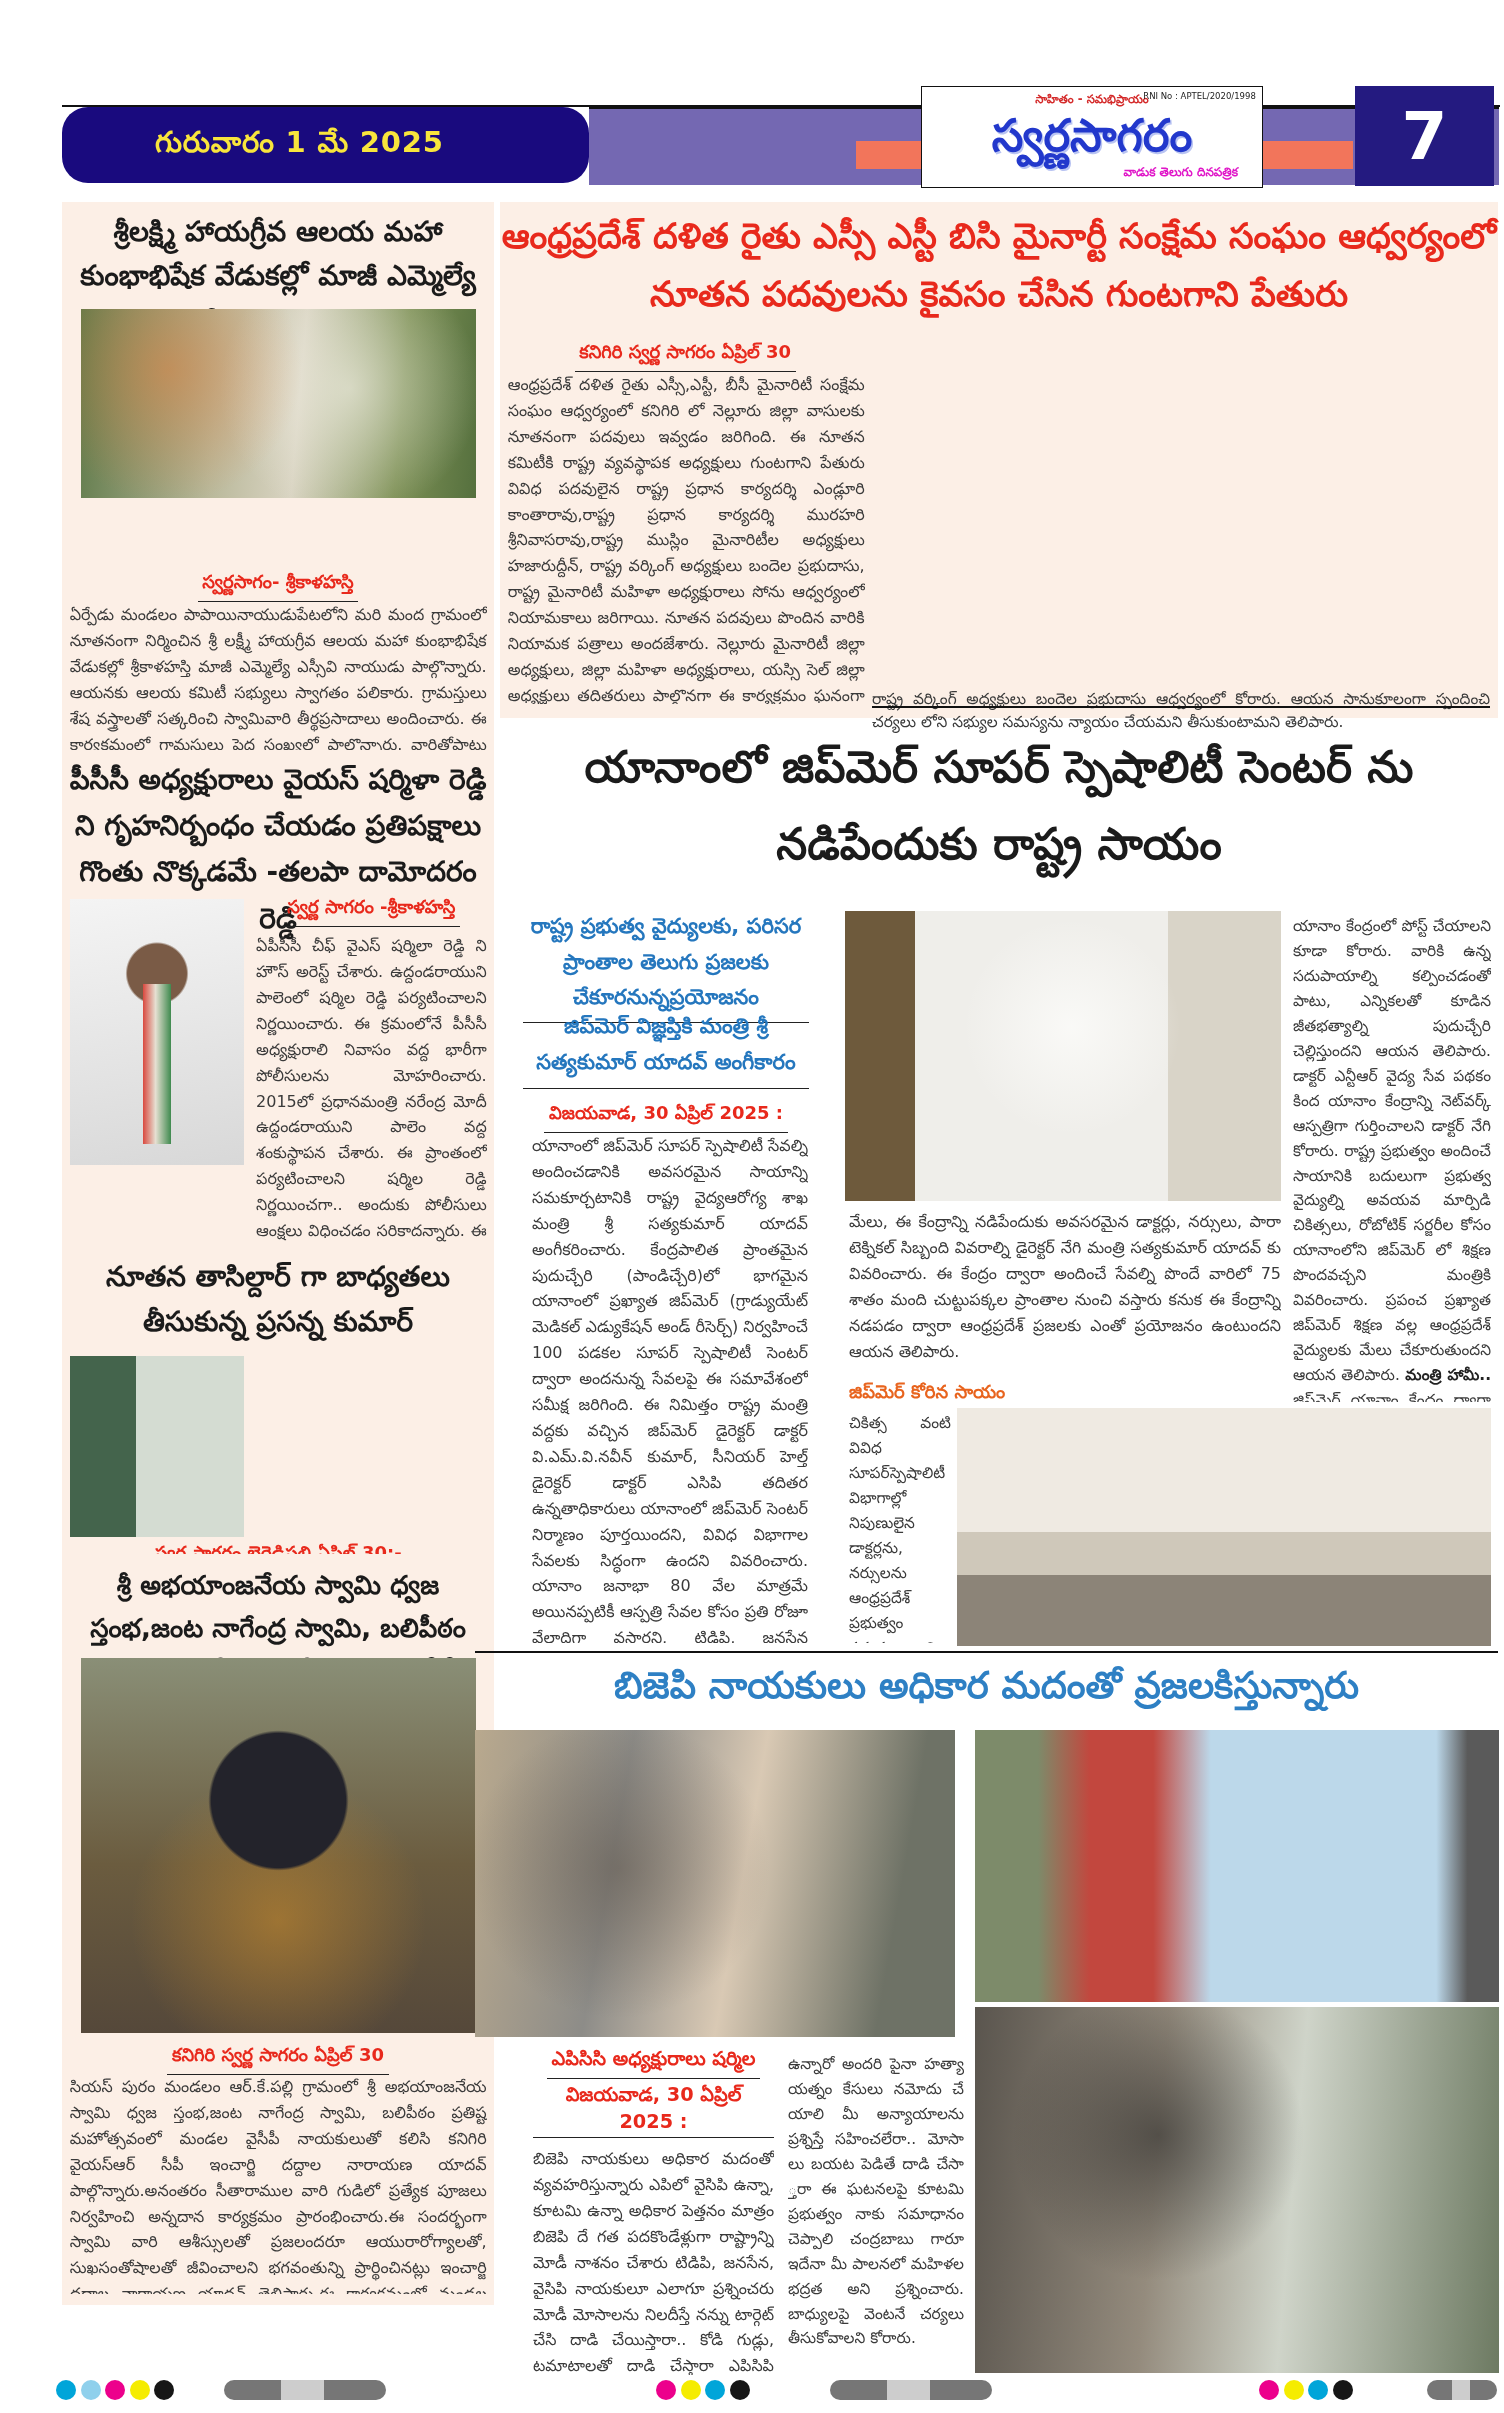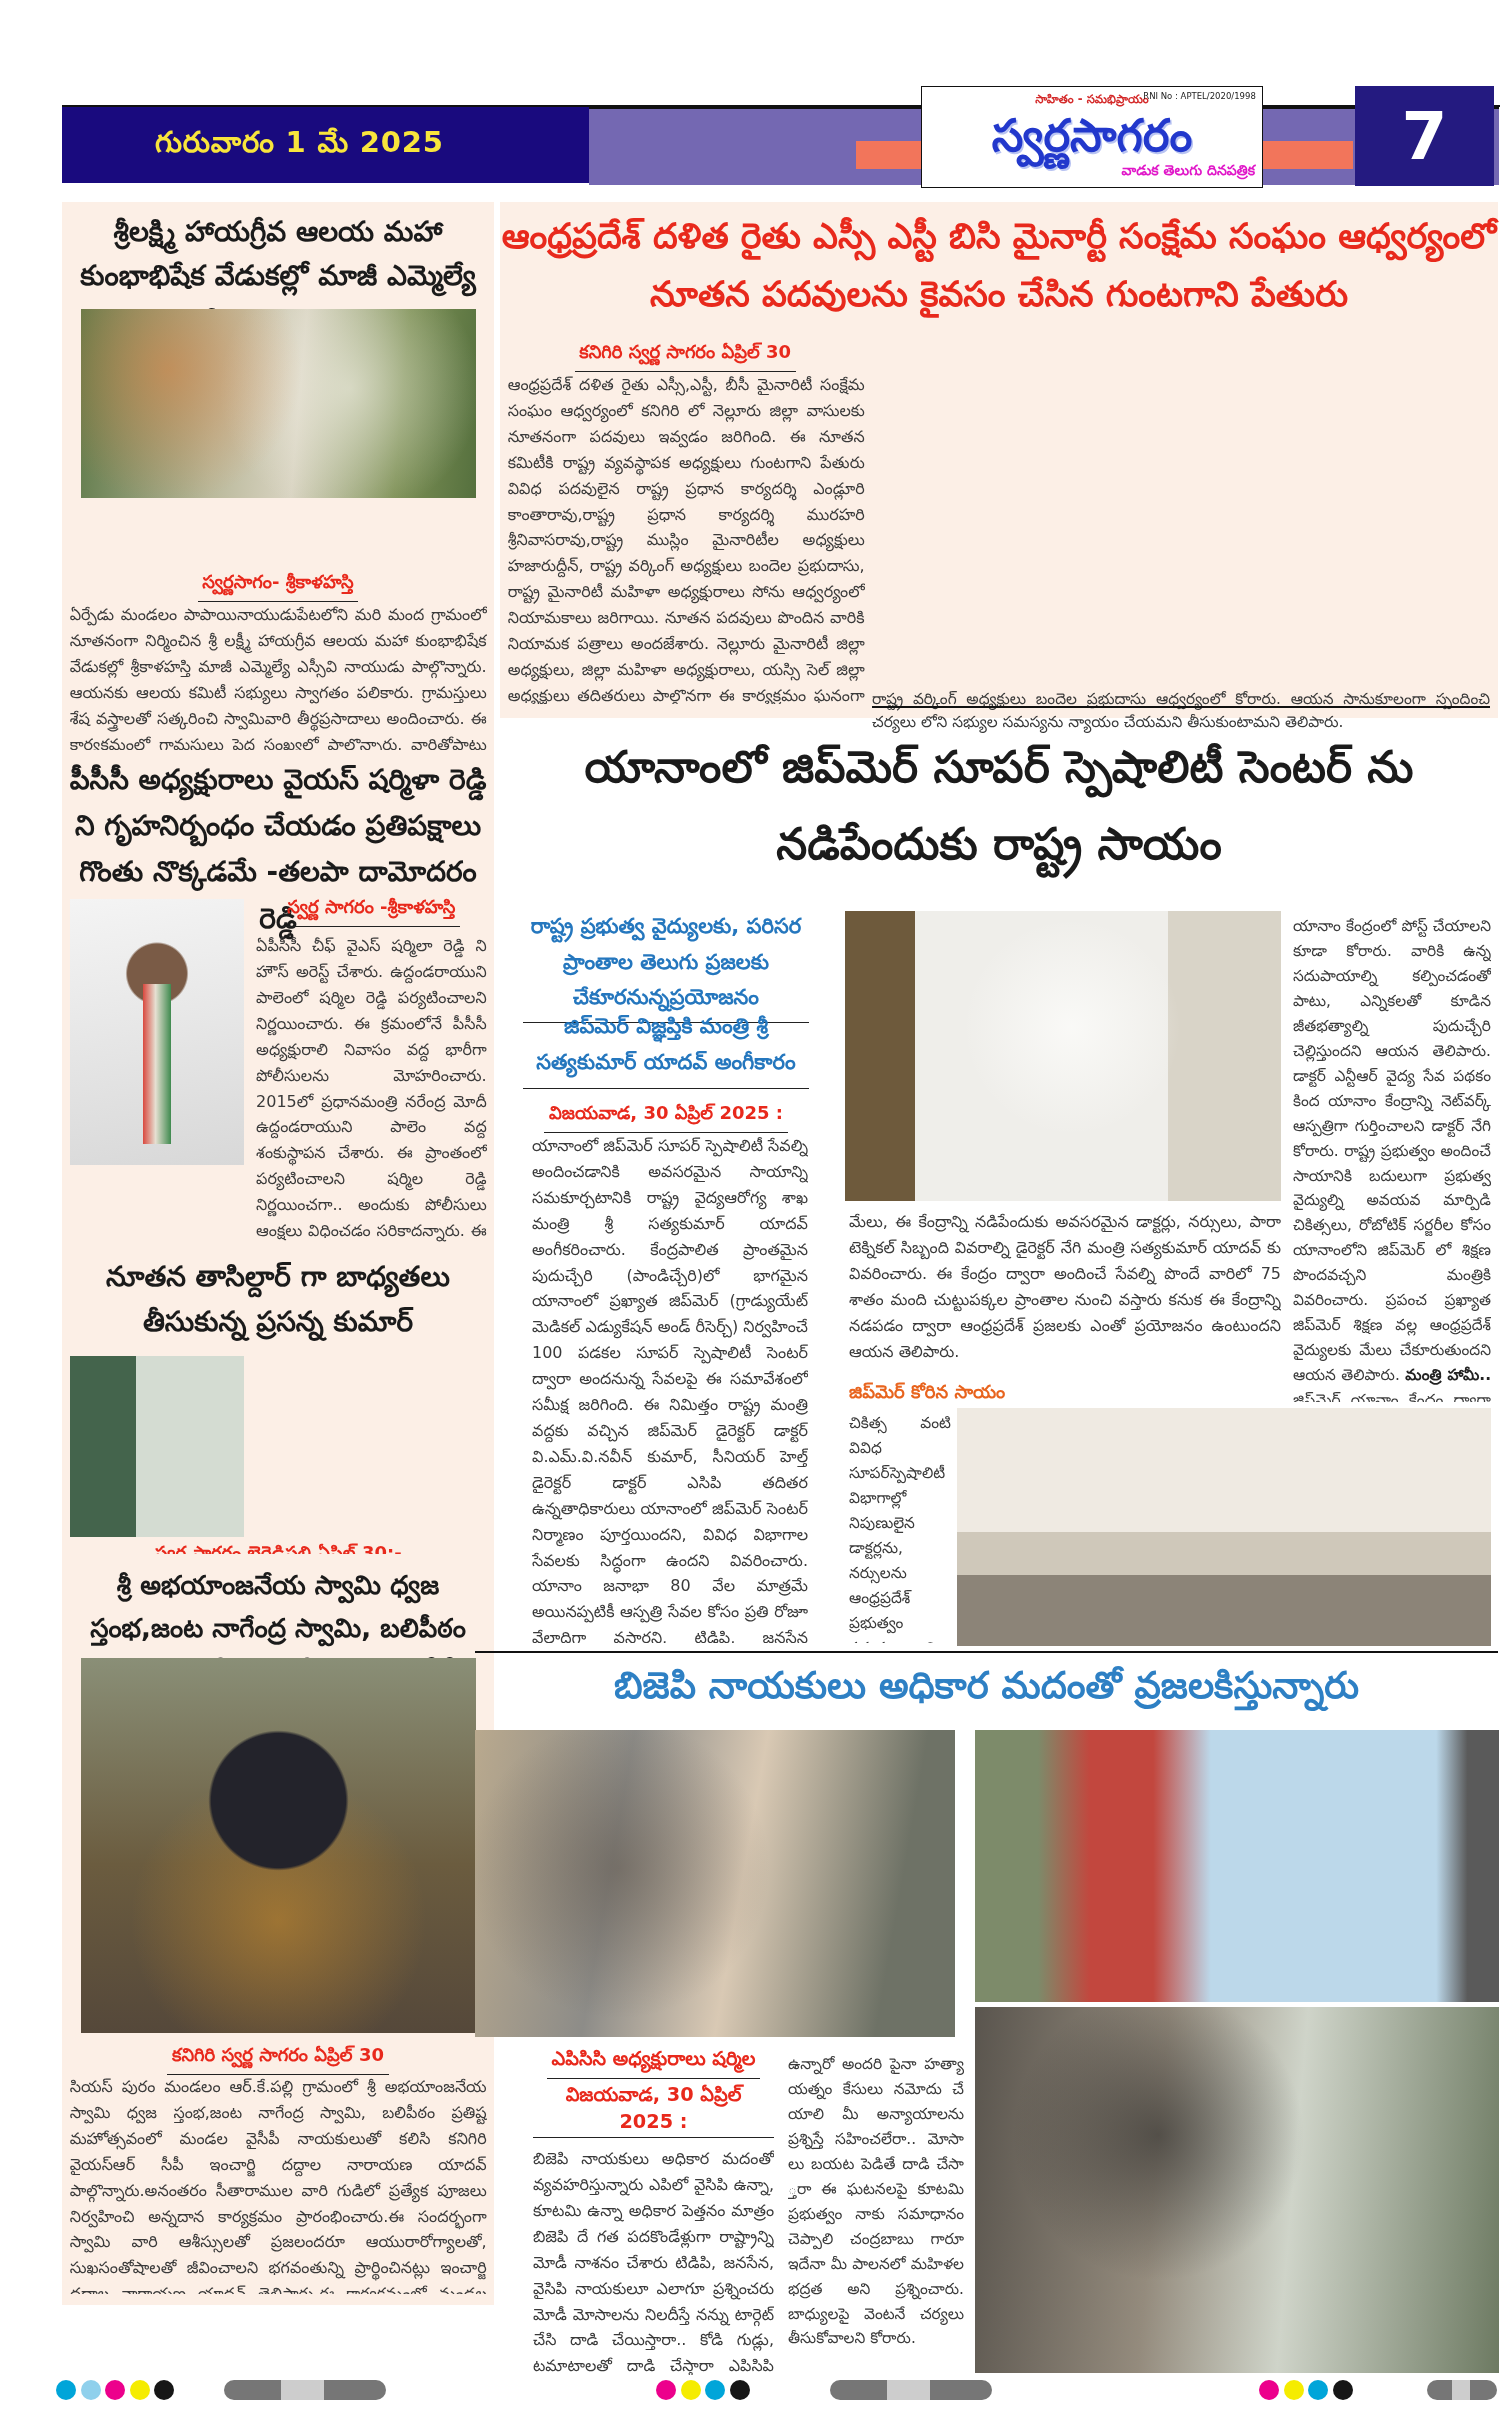--- a/index.html
+++ b/index.html
@@ -2,30 +2,30 @@
 <html style="font-size:12.4px"><head>
 <meta charset="utf-8">
 <style>
   html,body{margin:0;padding:0;background:#ffffff;}
   #page{position:relative;width:1504px;height:2413px;background:#ffffff;overflow:hidden;
         font-family:"DejaVu Sans","Liberation Sans",sans-serif;color:#333;}
   .abs{position:absolute;}
   .panel{background:#fcefe6;}
   
   .topline{background:#111;}
-  .date-box{background:#190a7e;display:flex;align-items:center;}
+  .date-box{background:#190a7e;display:flex;align-items:center;border-radius:26px;}
   .date-box span{color:#f8e53c;font-size:29px;font-weight:700;padding-left:93px;letter-spacing:0.8px;}
   .purple-bar{background:#7468b2;border-top:2.3px solid #111;}
   .salmon{background:#f2755b;}
   .masthead{background:#fff;border:1.5px solid #111;}
   .mh-tagline{position:absolute;top:4.6px;left:0;width:100%;text-align:center;color:#d42a2a;font-size:11.6px;font-weight:700;}
   .mh-rni{position:absolute;top:3.9px;right:6.2px;color:#222;font-size:8.5px;}
   .mh-title{position:absolute;top:21.6px;left:0;width:100%;text-align:center;color:#2238cc;font-size:45px;font-weight:700;
             text-shadow:1.5px 1.5px 0 #b9c4f2;}
-  .mh-sub{position:absolute;bottom:4.6px;right:7px;color:#e016c8;font-size:14px;font-weight:700;margin-top:8px;}
+  .mh-sub{position:absolute;bottom:4.6px;right:24px;color:#e016c8;font-size:12px;font-weight:700;margin-top:8px;}
   .page-num{background:#241a80;display:flex;align-items:center;justify-content:center;color:#fff;
             font-size:66px;font-weight:800;}
   
   .hl{font-weight:700;color:#1b1b1b;text-align:center;}
   .hl-red{font-weight:700;color:#e8291c;text-align:center;}
   .hl-blue{font-weight:700;color:#2e80c4;text-align:center;}
   .sub-blue{font-weight:700;color:#2577be;text-align:center;}
   .dl{color:#e8291c;font-weight:700;font-size:18px;text-align:center;}
   .dl b{border-bottom:1.5px solid #222;padding:0 4.6px 3.9px;font-weight:700;display:inline-block;}
   .body-txt{font-size:16px;line-height:1.62;text-align:justify;color:#3a3a3a;overflow:hidden;}

